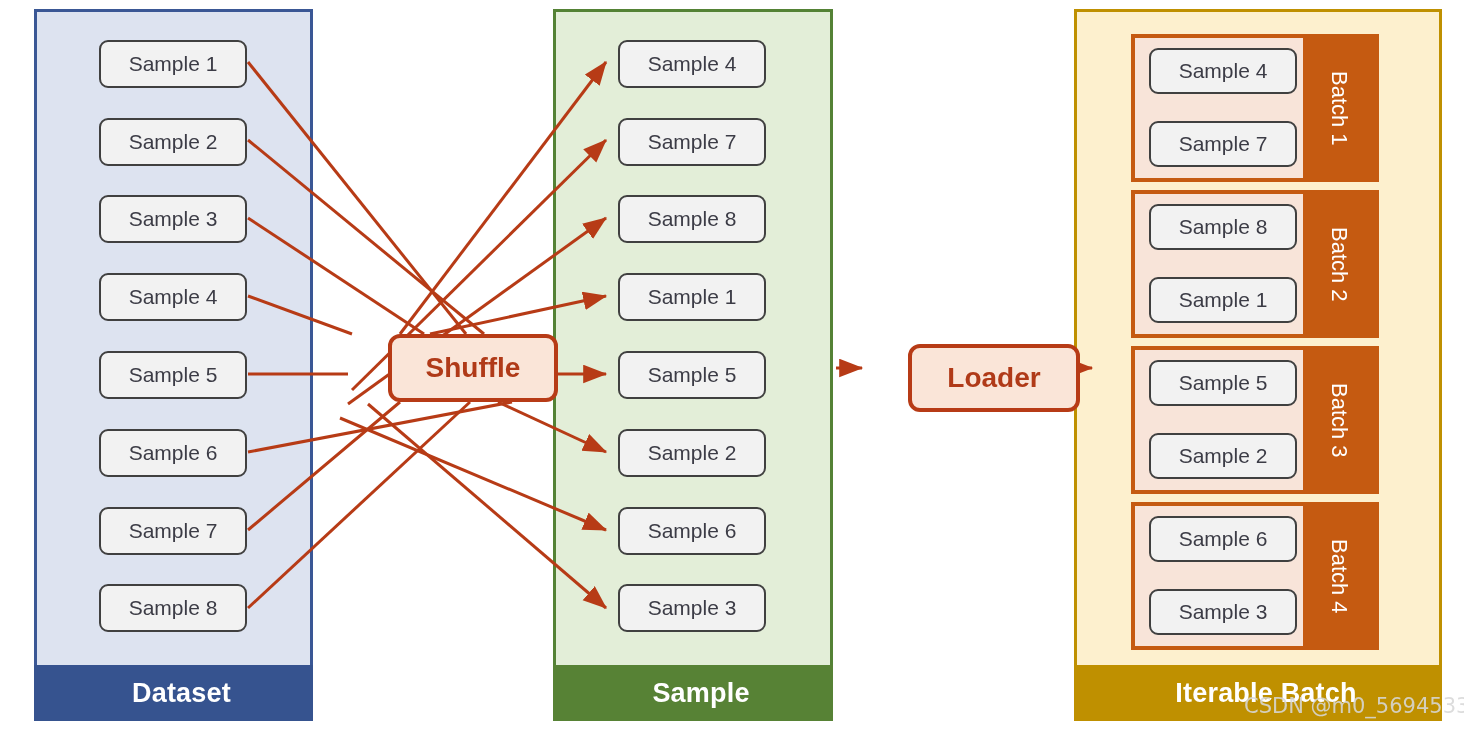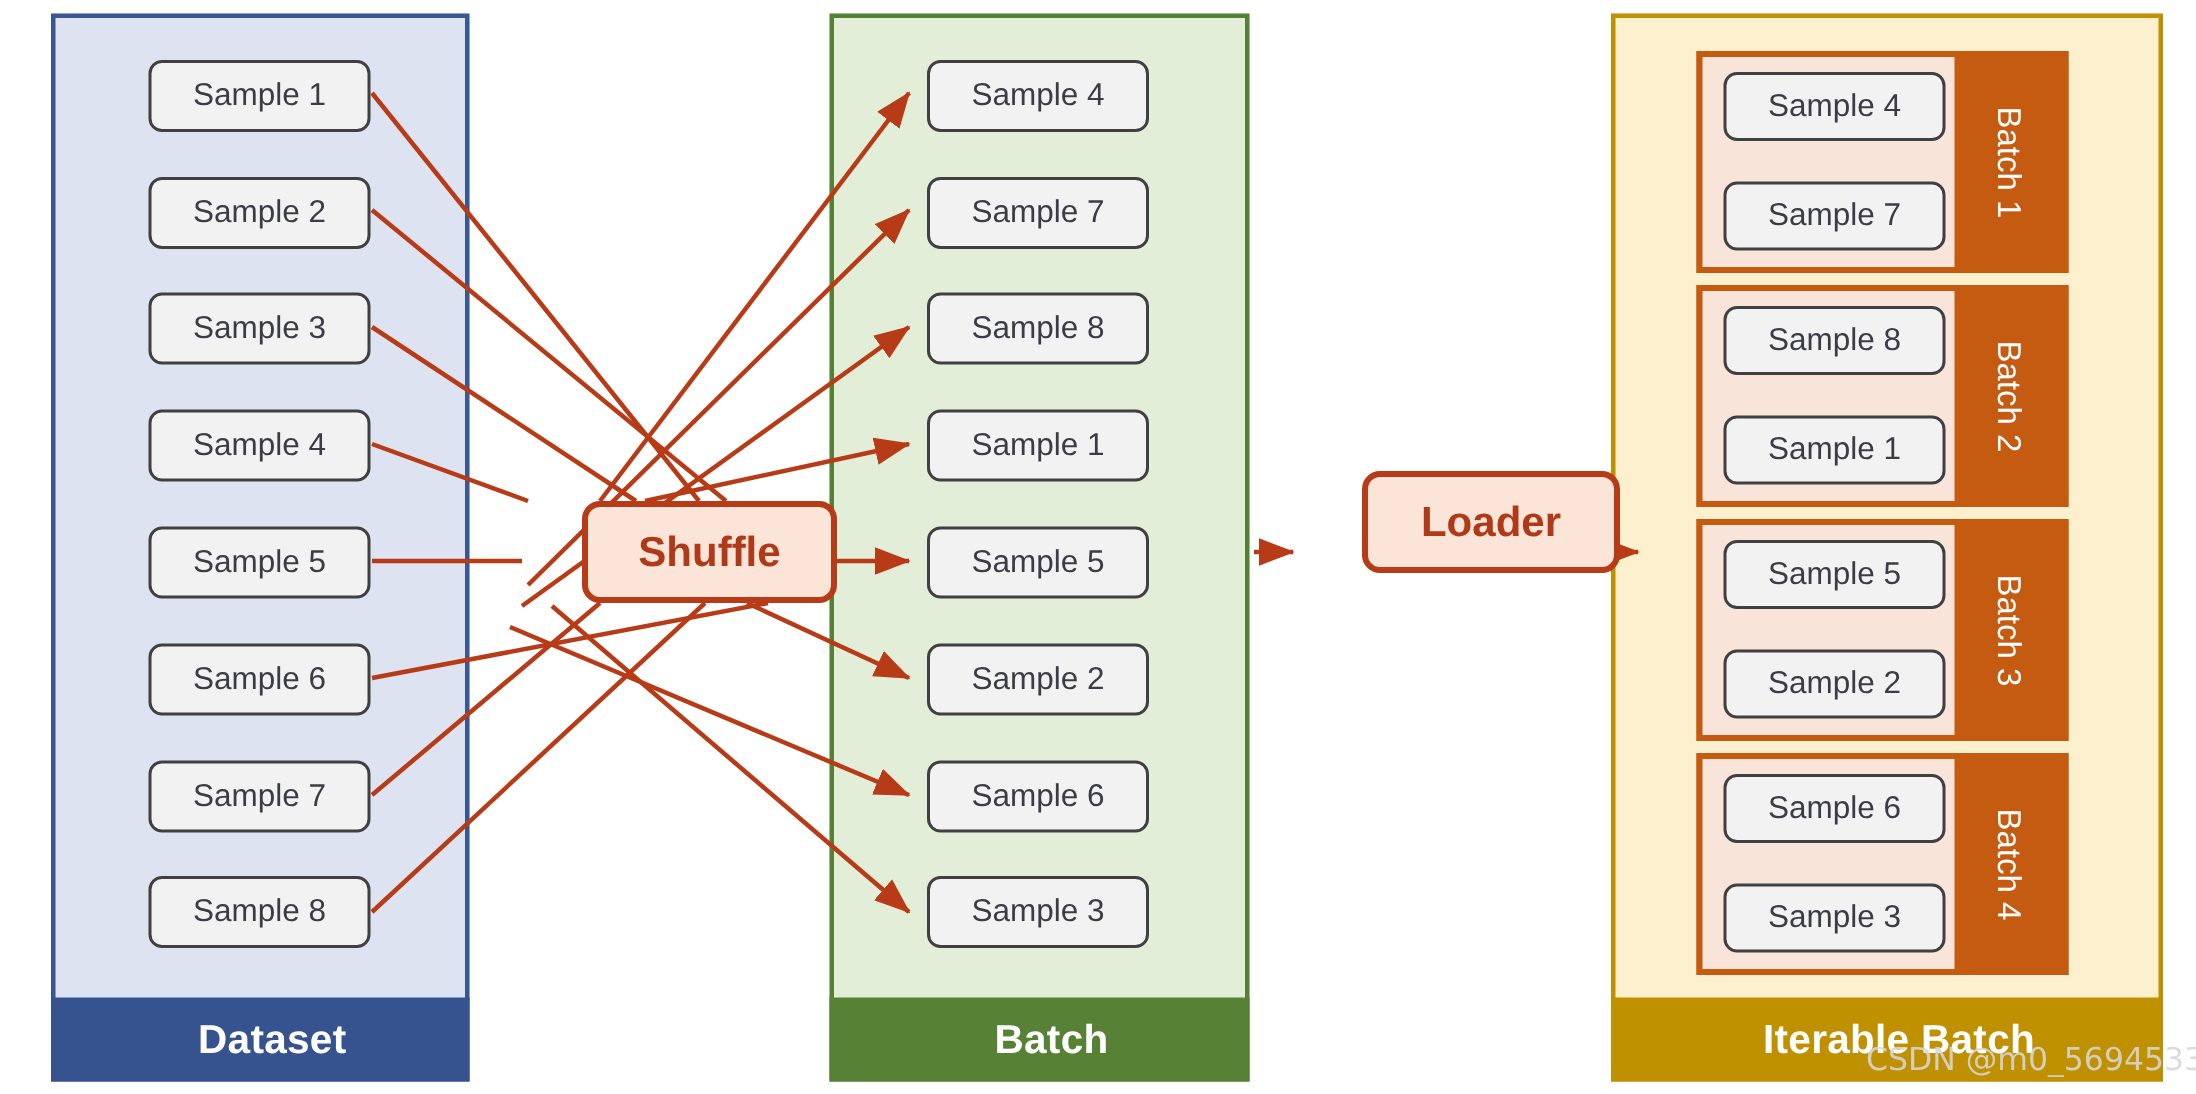--- a/index.html
+++ b/index.html
@@ -63,21 +63,21 @@
   
   .node{
     position:absolute;box-sizing:border-box;
     background:#fae5d8;border:4px solid #b73b16;border-radius:12px;
     display:flex;align-items:center;justify-content:center;
     color:#b03a18;font-weight:bold;font-size:28px;white-space:nowrap;
     z-index:6;
     margin-left:40px;
   }
   #node-shuffle{left:348px;top:334px;width:170px;height:68px;}
-  #node-loader{left:868px;top:314px;width:172px;height:68px;}
+  #node-loader{left:868px;top:344px;width:172px;height:68px;}
 
   
   #wires{position:absolute;left:0;top:0;width:1464px;height:729px;z-index:3;pointer-events:none;}
 
   
   #watermark{
     position:absolute;left:1244px;top:694px;
     font-size:21px;color:#d8d8d8;opacity:.88;white-space:nowrap;
     font-family:"DejaVu Sans",sans-serif;z-index:9;
   }
@@ -103,21 +103,21 @@
   <div class="panel" id="panel-queue">
     <div class="body"></div>
     <div class="sample q-sample" style="top:31px">Sample 4</div>
     <div class="sample q-sample" style="top:109px">Sample 7</div>
     <div class="sample q-sample" style="top:186px">Sample 8</div>
     <div class="sample q-sample" style="top:264px">Sample 1</div>
     <div class="sample q-sample" style="top:342px">Sample 5</div>
     <div class="sample q-sample" style="top:420px">Sample 2</div>
     <div class="sample q-sample" style="top:498px">Sample 6</div>
     <div class="sample q-sample" style="top:575px">Sample 3</div>
-    <div class="footer">Batch</div>
+    <div class="footer">Sample</div>
   </div>
 
   <div class="panel" id="panel-loader">
     <div class="body"></div>
 
     <div class="batch" style="top:25px">
       <div class="batch-inner">
         <div class="sample b-sample" style="top:10px">Sample 4</div>
         <div class="sample b-sample" style="top:83px">Sample 7</div>
       </div>

